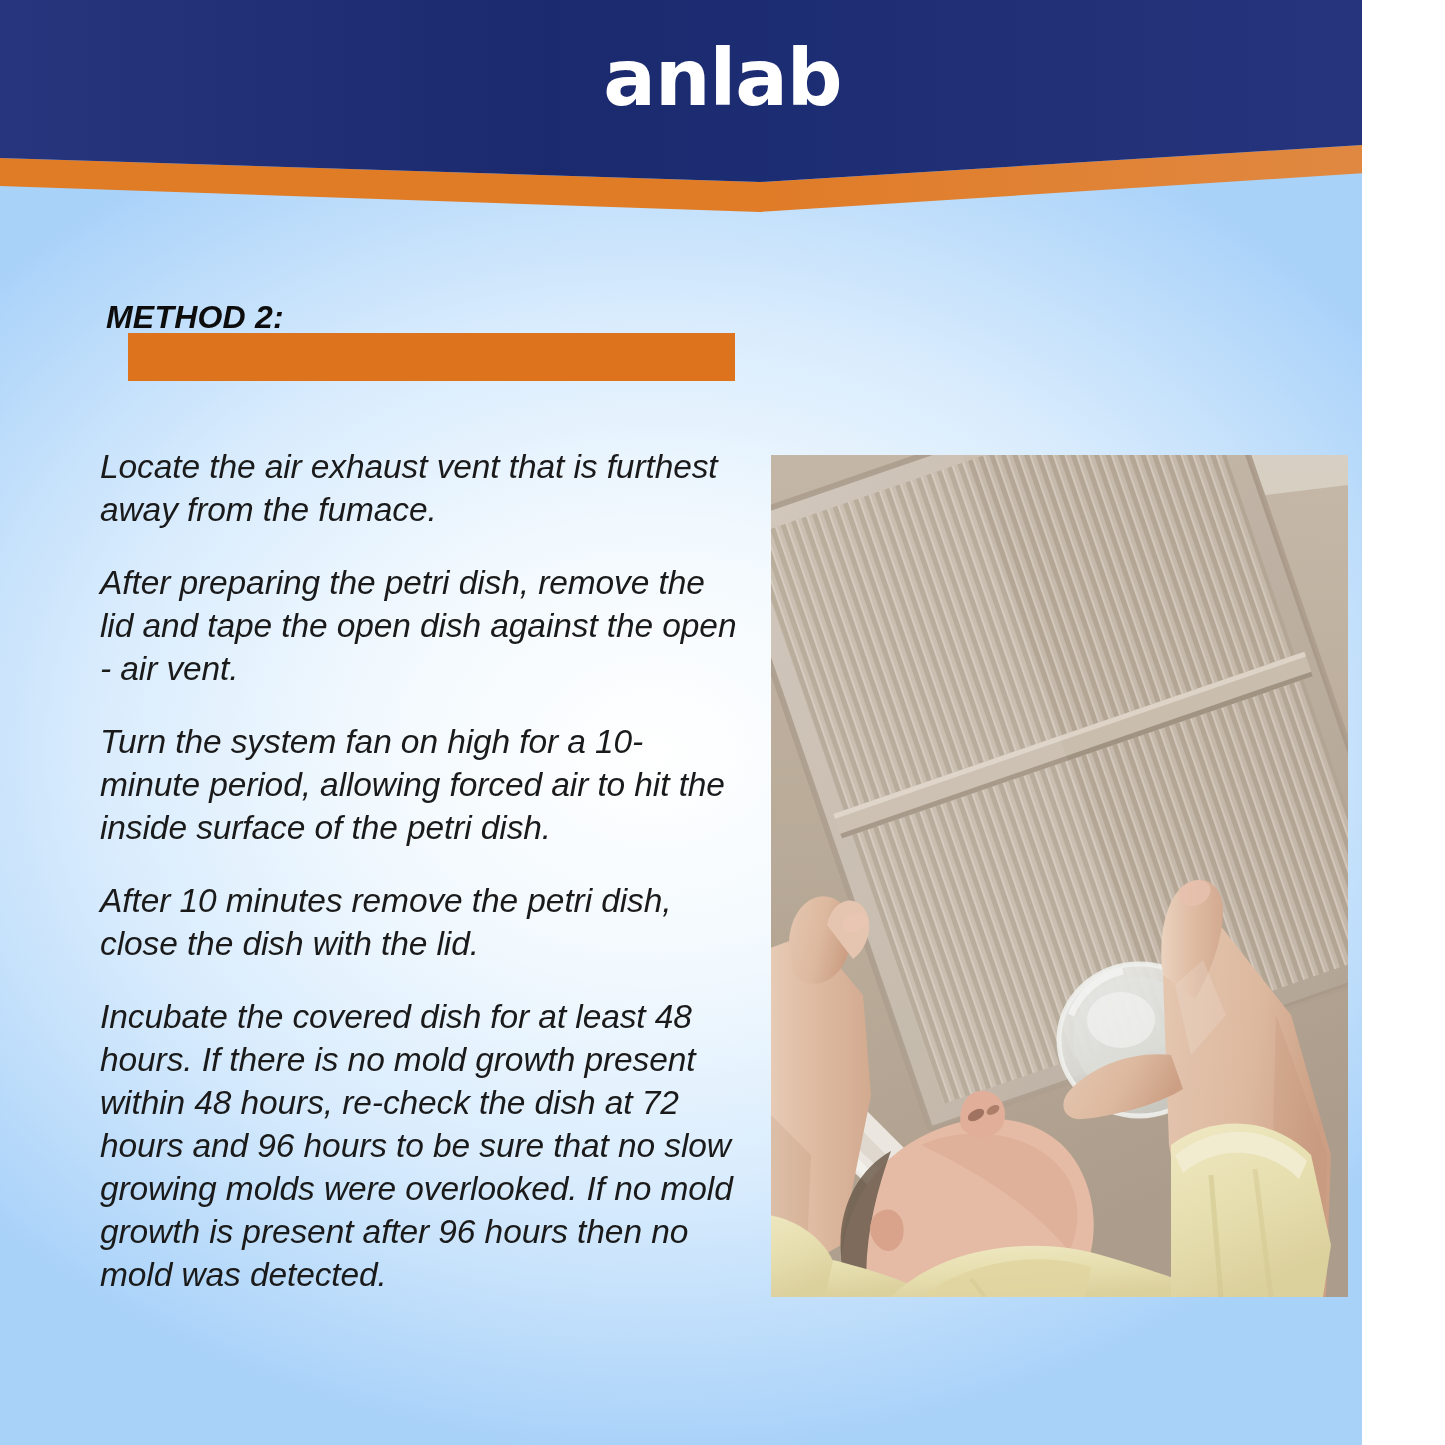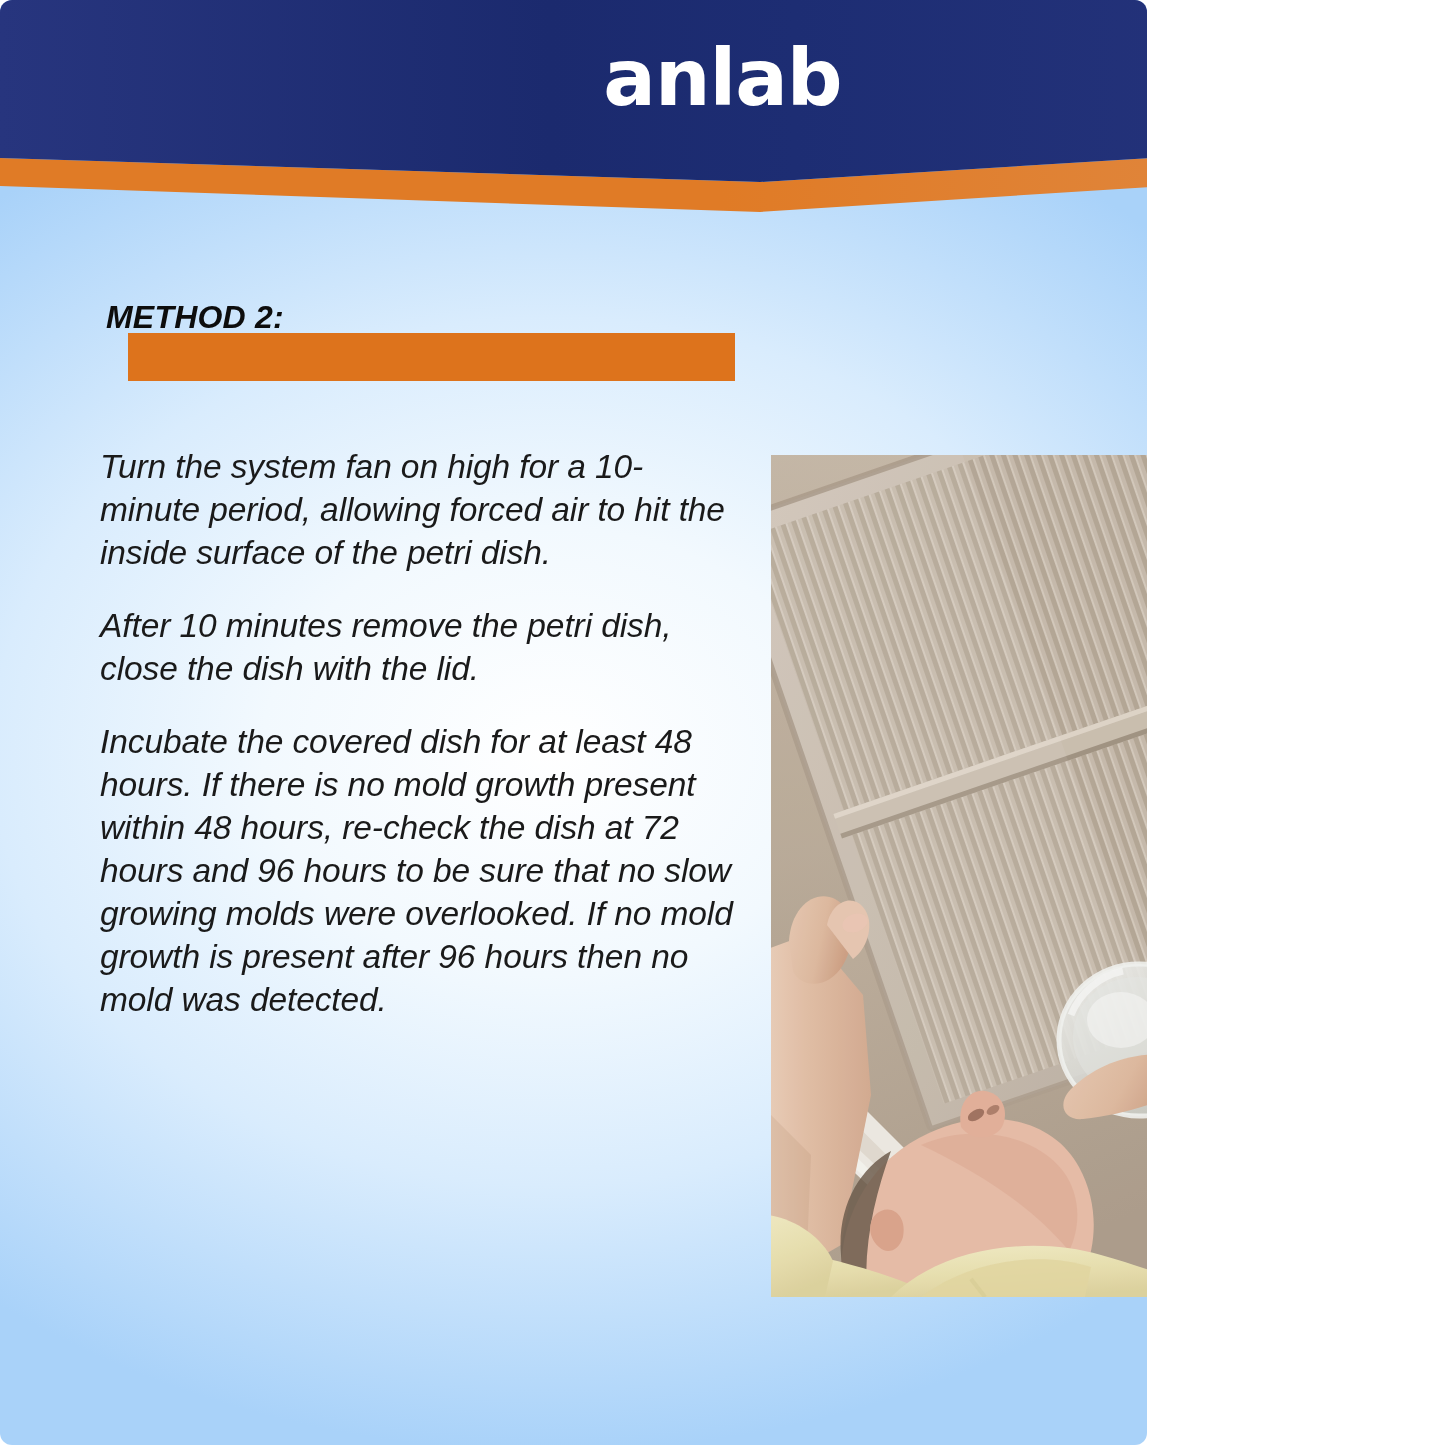--- a/index.html
+++ b/index.html
@@ -6,26 +6,25 @@
     margin: 0;
     padding: 0;
     background: #ffffff;
   }
   body {
     font-family: "Liberation Sans", sans-serif;
   }
 
   .poster {
     position: relative;
-    width: 1147px;
+    width: 1362px;
     height: 1445px;
     overflow: hidden;
     background:
       radial-gradient(ellipse 900px 700px at 48% 52%, #ffffff 0%, #f2f9fe 32%, #d9ecfd 62%, #a9d2f9 100%);
-    border-radius: 12px;
   }
 
   
   .header-wrap {
     position: absolute;
     top: 0; left: 0;
     width: 1445px;
     height: 215px;
   }
   .header-svg { display: block; }
@@ -156,21 +155,23 @@
     </div>
   </div>
 
   <div class="title-block">
     <div class="title-bar"></div>
     <div class="title-line">METHOD 2:</div>
   </div>
 
   <div class="body-col">
 
-
+    <p class="para"><span class="hl">Lo</span><span>cate the air exhaust vent that is furthest away from the fumace.</span></p>
+
+    <p class="para"><span class="hl">Af</span><span>ter preparing the petri dish, remove the lid and tape the open dish against the open - air vent.</span></p>
 
     <p class="para"><span class="hl">Tu</span><span>rn the system fan on high for a 10-minute period, allowing forced air to hit the inside surface of the petri dish.</span></p>
 
     <p class="para"><span class="hl">A</span><span>fter 10 minutes remove the petri dish, close the dish with the lid.</span></p>
 
     <p class="para"><span class="hl">In</span><span>cubate the covered dish for at least 48 hours. If there is no mold growth present within 48 hours, re-check the dish at 72 hours and 96 hours to be sure that no slow growing molds were overlooked. If no mold growth is present after 96 hours then no mold was detected.</span></p>
 
   </div>
 
   <div class="photo" title="Person holding an open petri dish against a ceiling HVAC return air vent">

